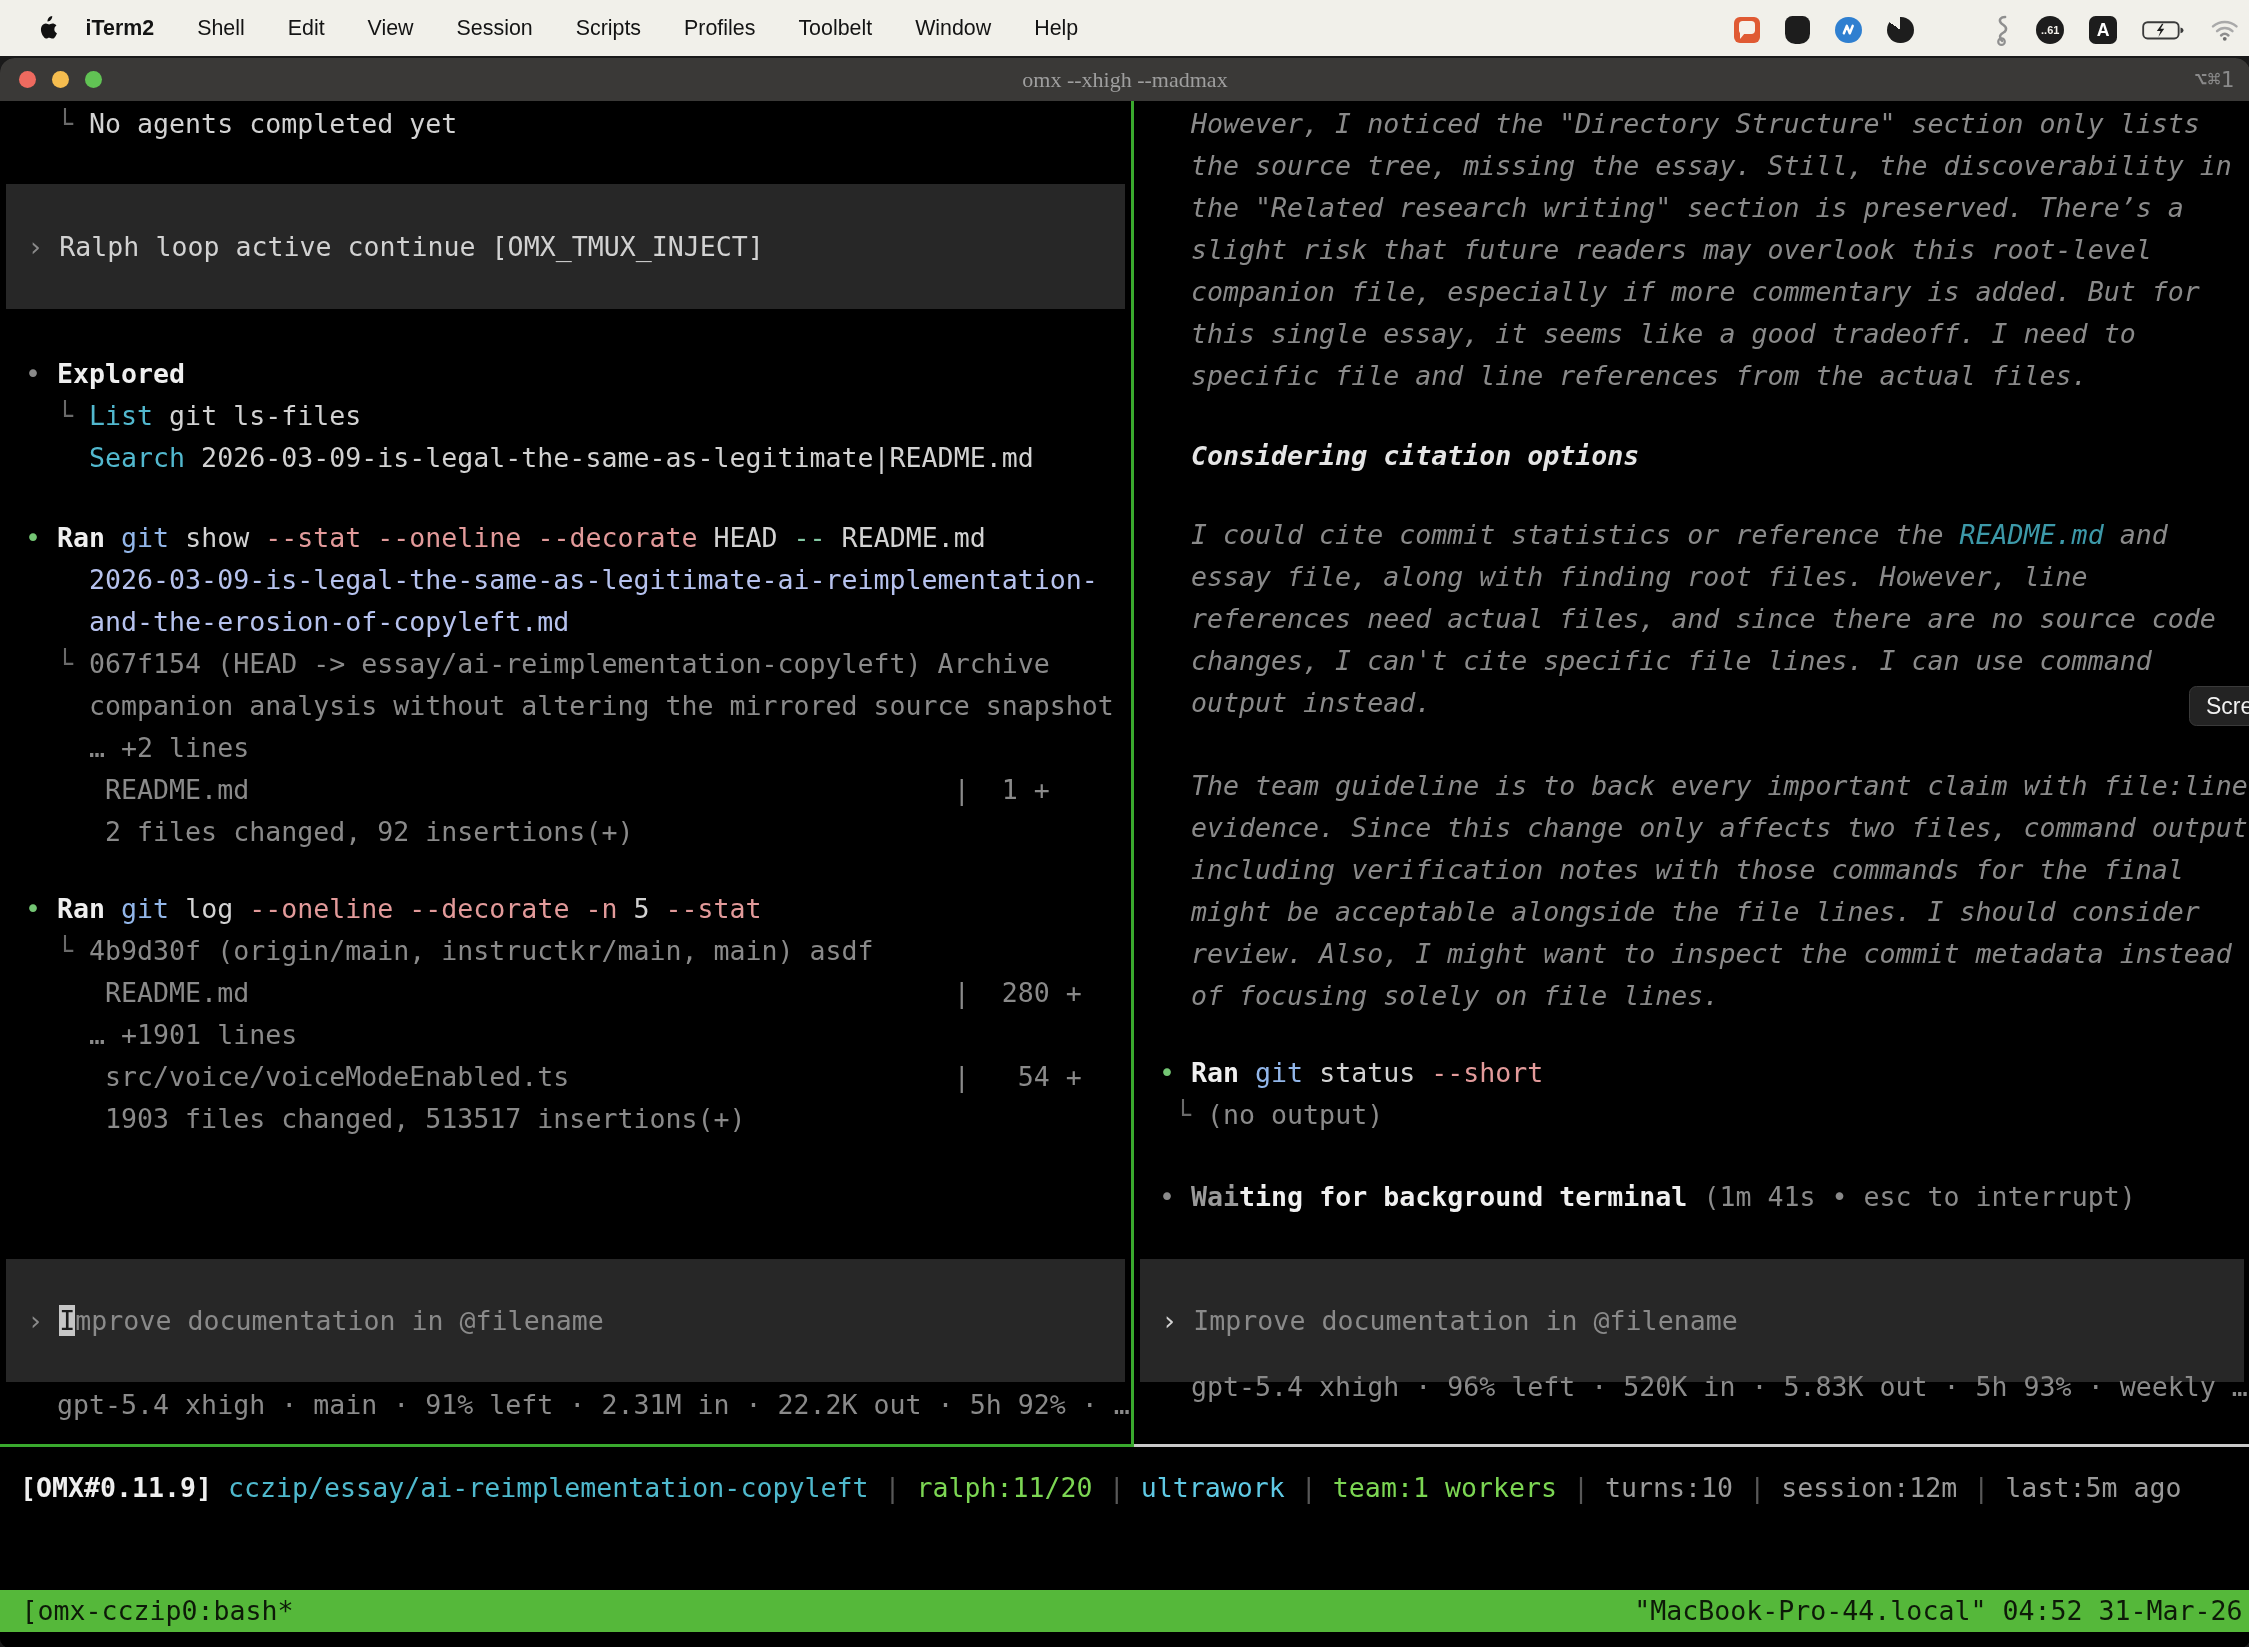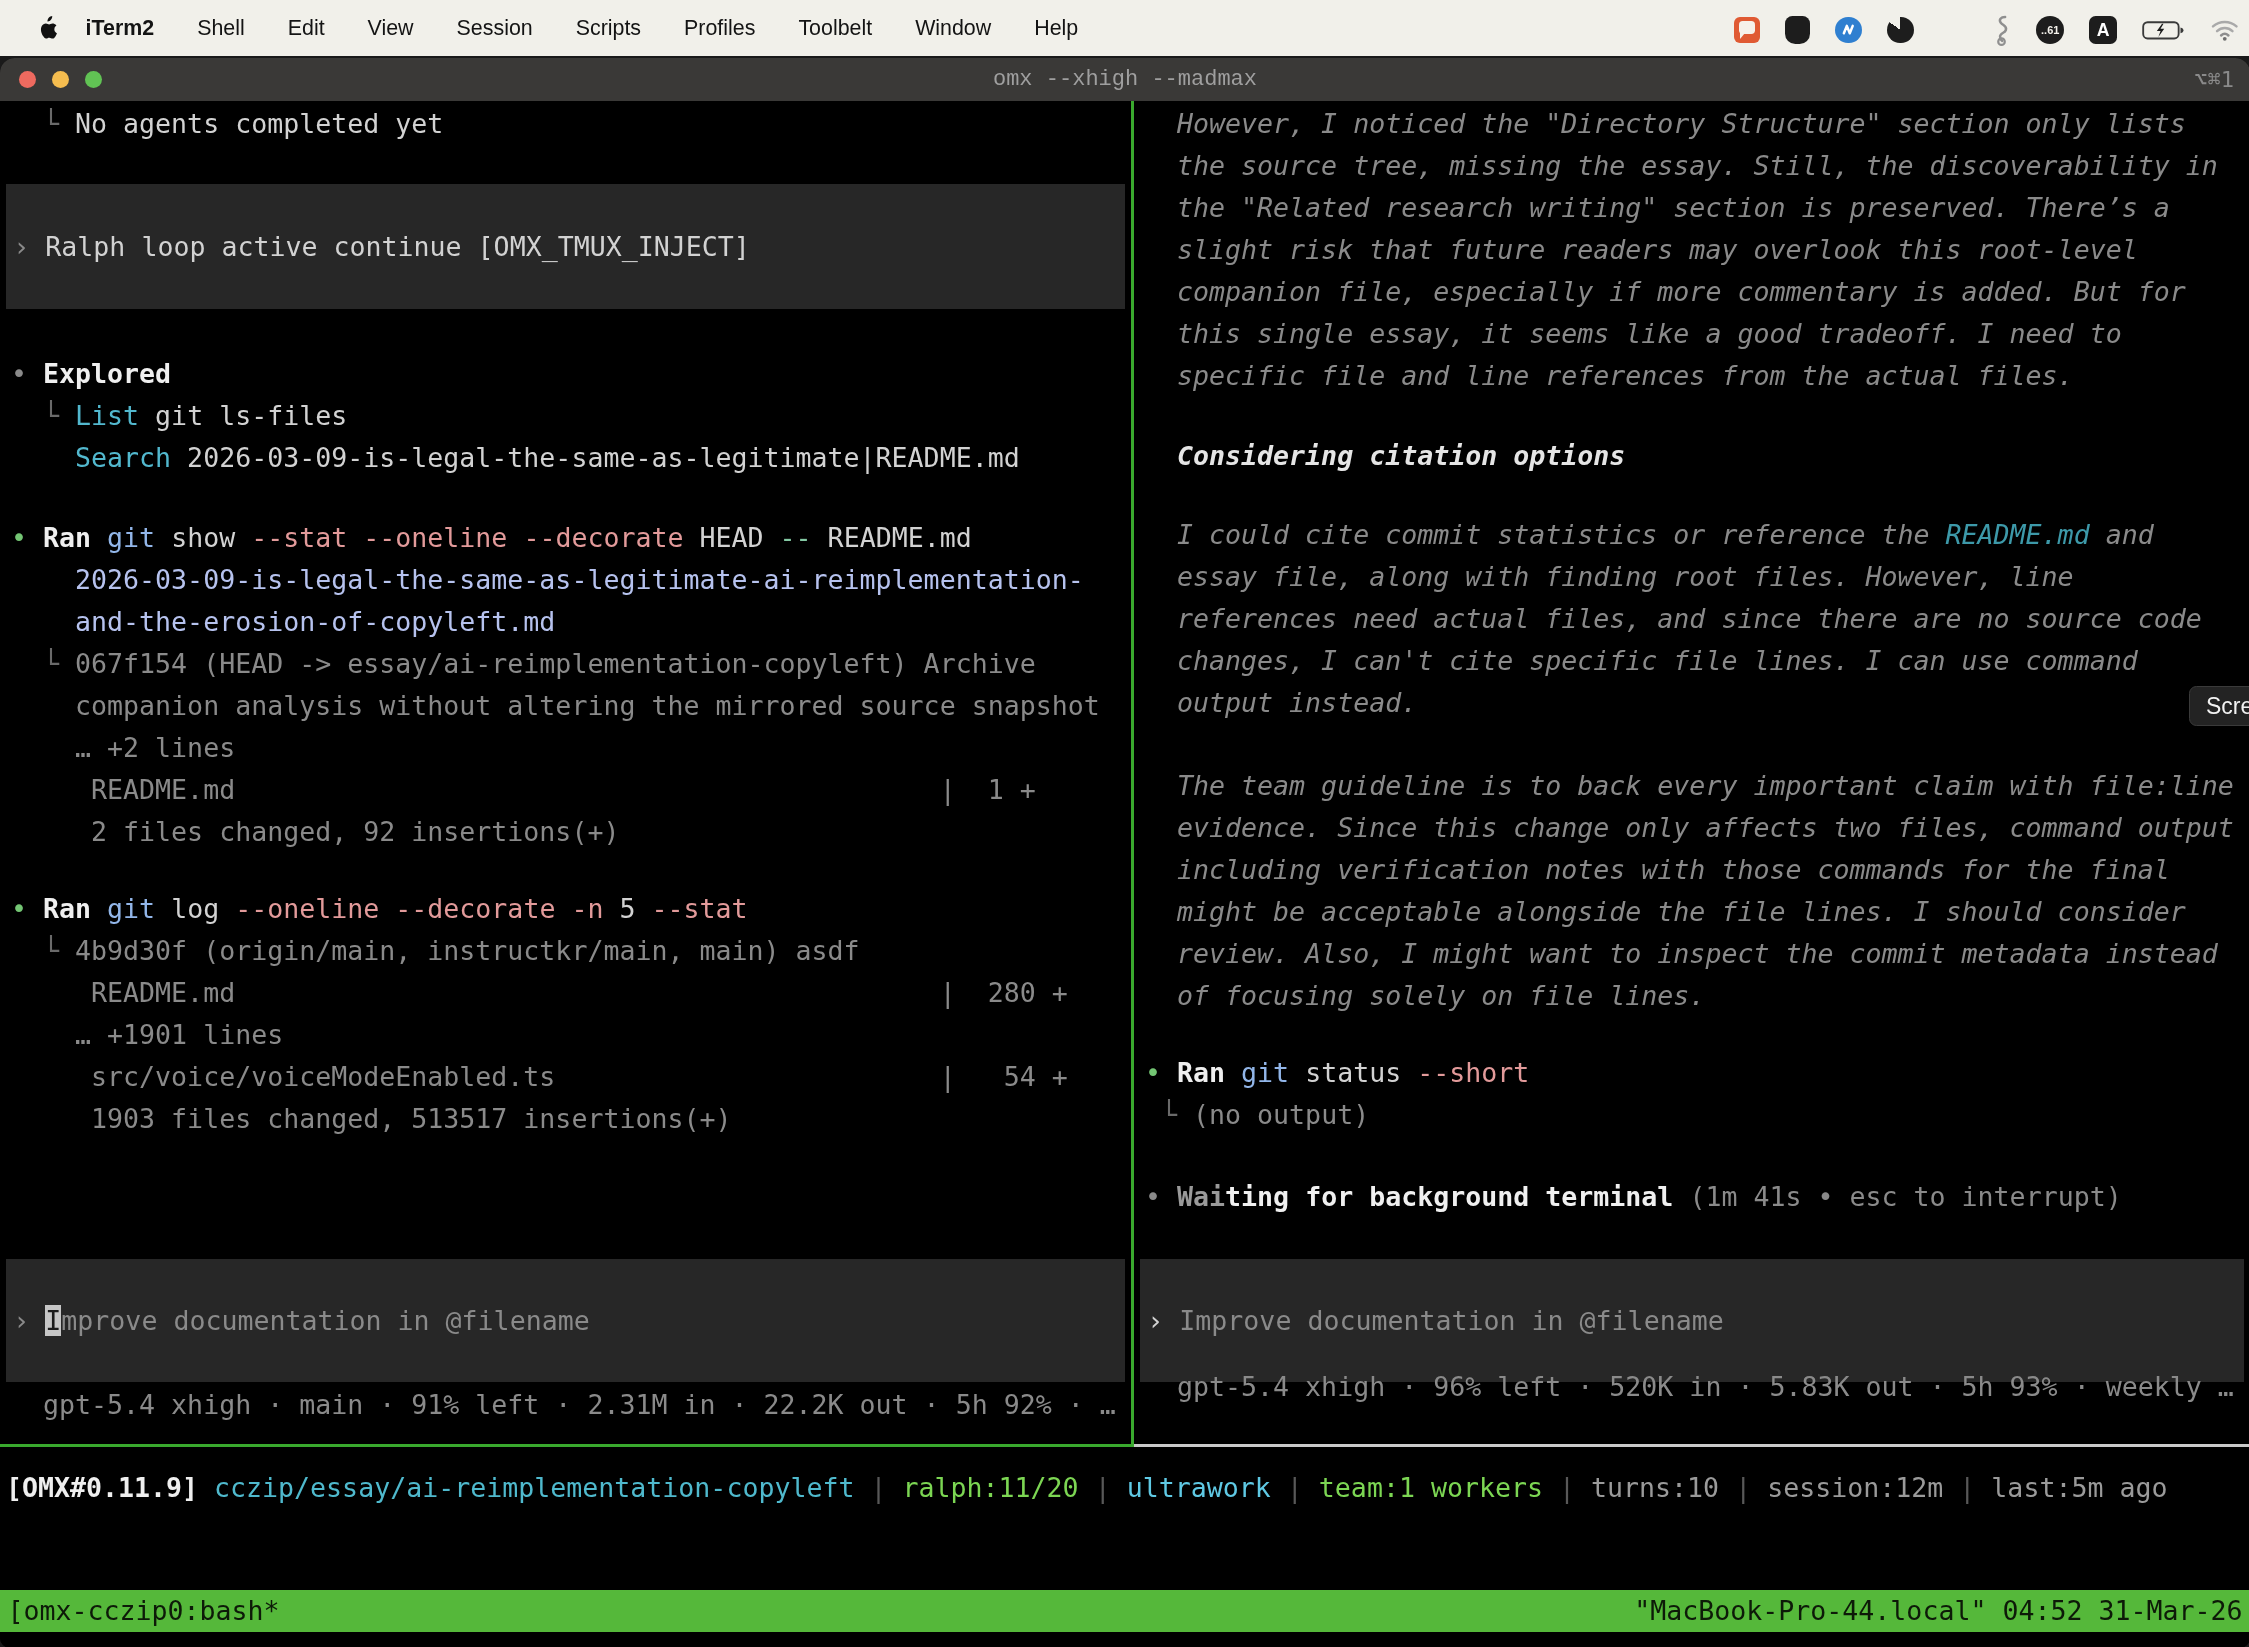--- a/index.html
+++ b/index.html
@@ -41,26 +41,26 @@
 
   
   .window { position:absolute; top:58px; left:0; width:2250px; height:1590px;
             background:#000; border-radius:14.8px 14.8px 10.3px 10.3px; overflow:hidden; }
   .titlebar { position:absolute; top:0; left:0; right:0; height:43px; background:#3a3937;
               display:flex; align-items:center; }
   .lights { display:flex; gap:16px; margin-left:19px; }
   .light { width:17px; height:17px; border-radius:50%; }
   .light.red { background:#ee6a5f; } .light.yel { background:#f5bd4f; } .light.grn { background:#61c354; }
   .win-title { position:absolute; left:0; right:0; text-align:center; color:#9f9f9f;
-               font-family:Liberation Mono, monospace; font-size:22px; }
+               font-family:Liberation Serif, serif; font-size:22px; }
   .win-short { position:absolute; right:16px; color:#8a8a8a; font-size:22px; }
 
   .term { position:absolute; top:43px; left:0; right:0; bottom:0; background:#000;
           font-size:26.6px; }
-  .line { white-space:pre; line-height:42px; height:42px; color:#d2d2d2; }
+  .line { white-space:pre; line-height:42px; height:42px; color:#d2d2d2;margin-left:14px; }
   .grp { position:absolute; left:0; right:0; padding-left:11px; }
 
   .pane-left  { position:absolute; left:0; top:0; width:1131px; height:1343px; overflow:hidden; }
   .pane-right { position:absolute; left:1134px; top:0; width:1116px; height:1343px; overflow:hidden; }
 
   .vdivider { position:absolute; left:1131px; top:0; width:3px; height:1343px; background:#3aa92e; }
   .hdivider-l { position:absolute; left:0; top:1343px; width:1134px; height:3px; background:#3aa92e; }
   .hdivider-r { position:absolute; left:1134px; top:1343px; width:1116px; height:3px; background:#c9c9c9; }
 
   .promptbox { position:absolute; background:#272727; display:flex; align-items:center;

